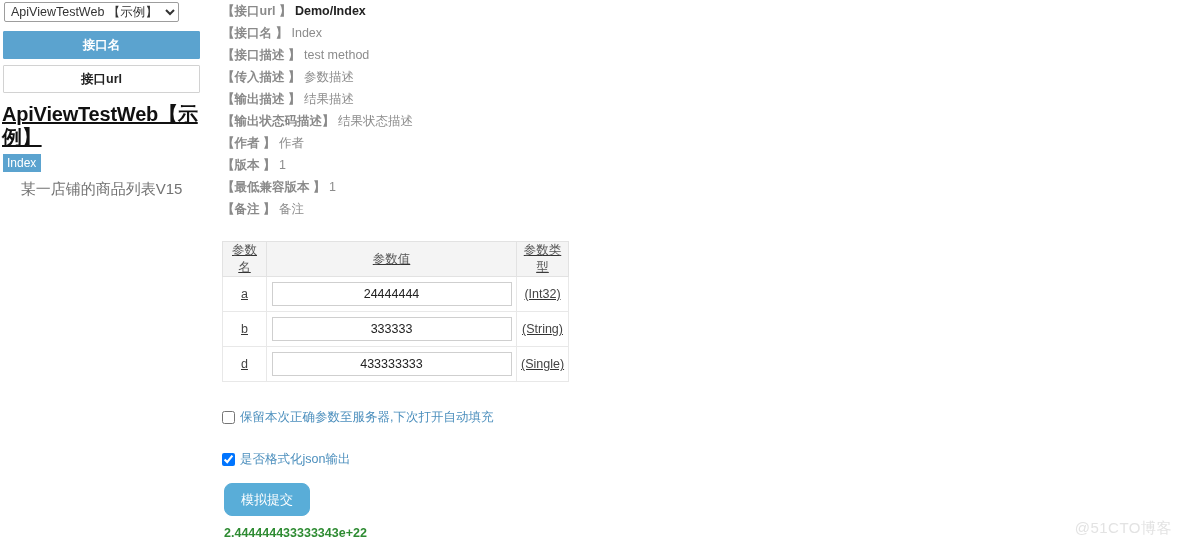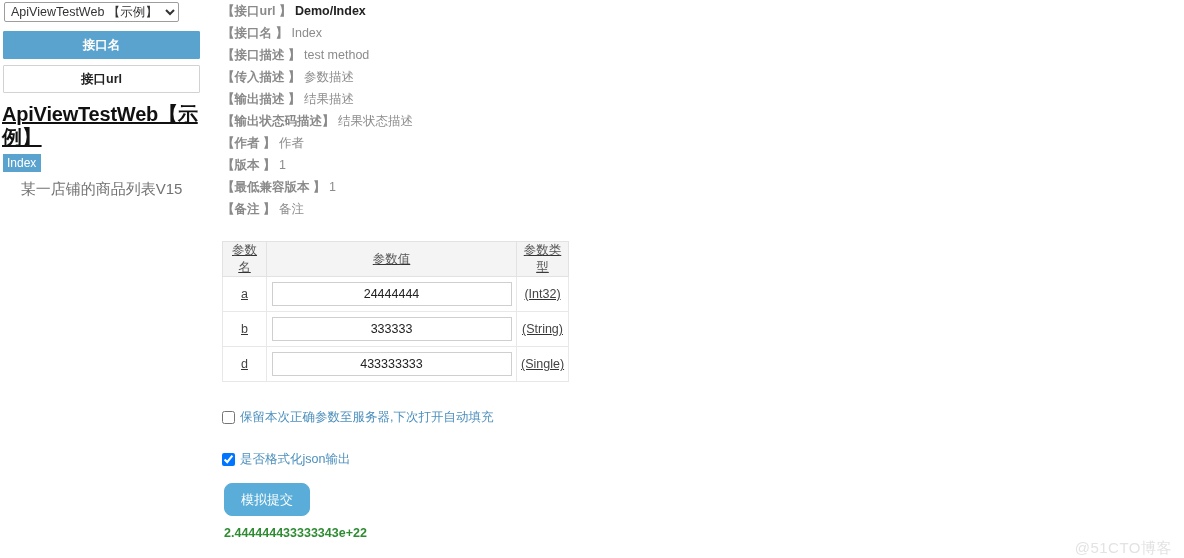--- a/index.html
+++ b/index.html
@@ -230,21 +230,21 @@
     font-size: 12.5px;
     font-weight: bold;
     color: #2e8b32;
     line-height: 15px;
   }
 
   
   #watermark {
     position: absolute;
     right: 12px;
-    bottom: 0;
+    bottom: 20px;
     font-size: 15px;
     color: #e3e3e3;
     letter-spacing: 0.5px;
     user-select: none;
   }
 </style>
 </head>
 <body>
 
 <div id="left-panel">

